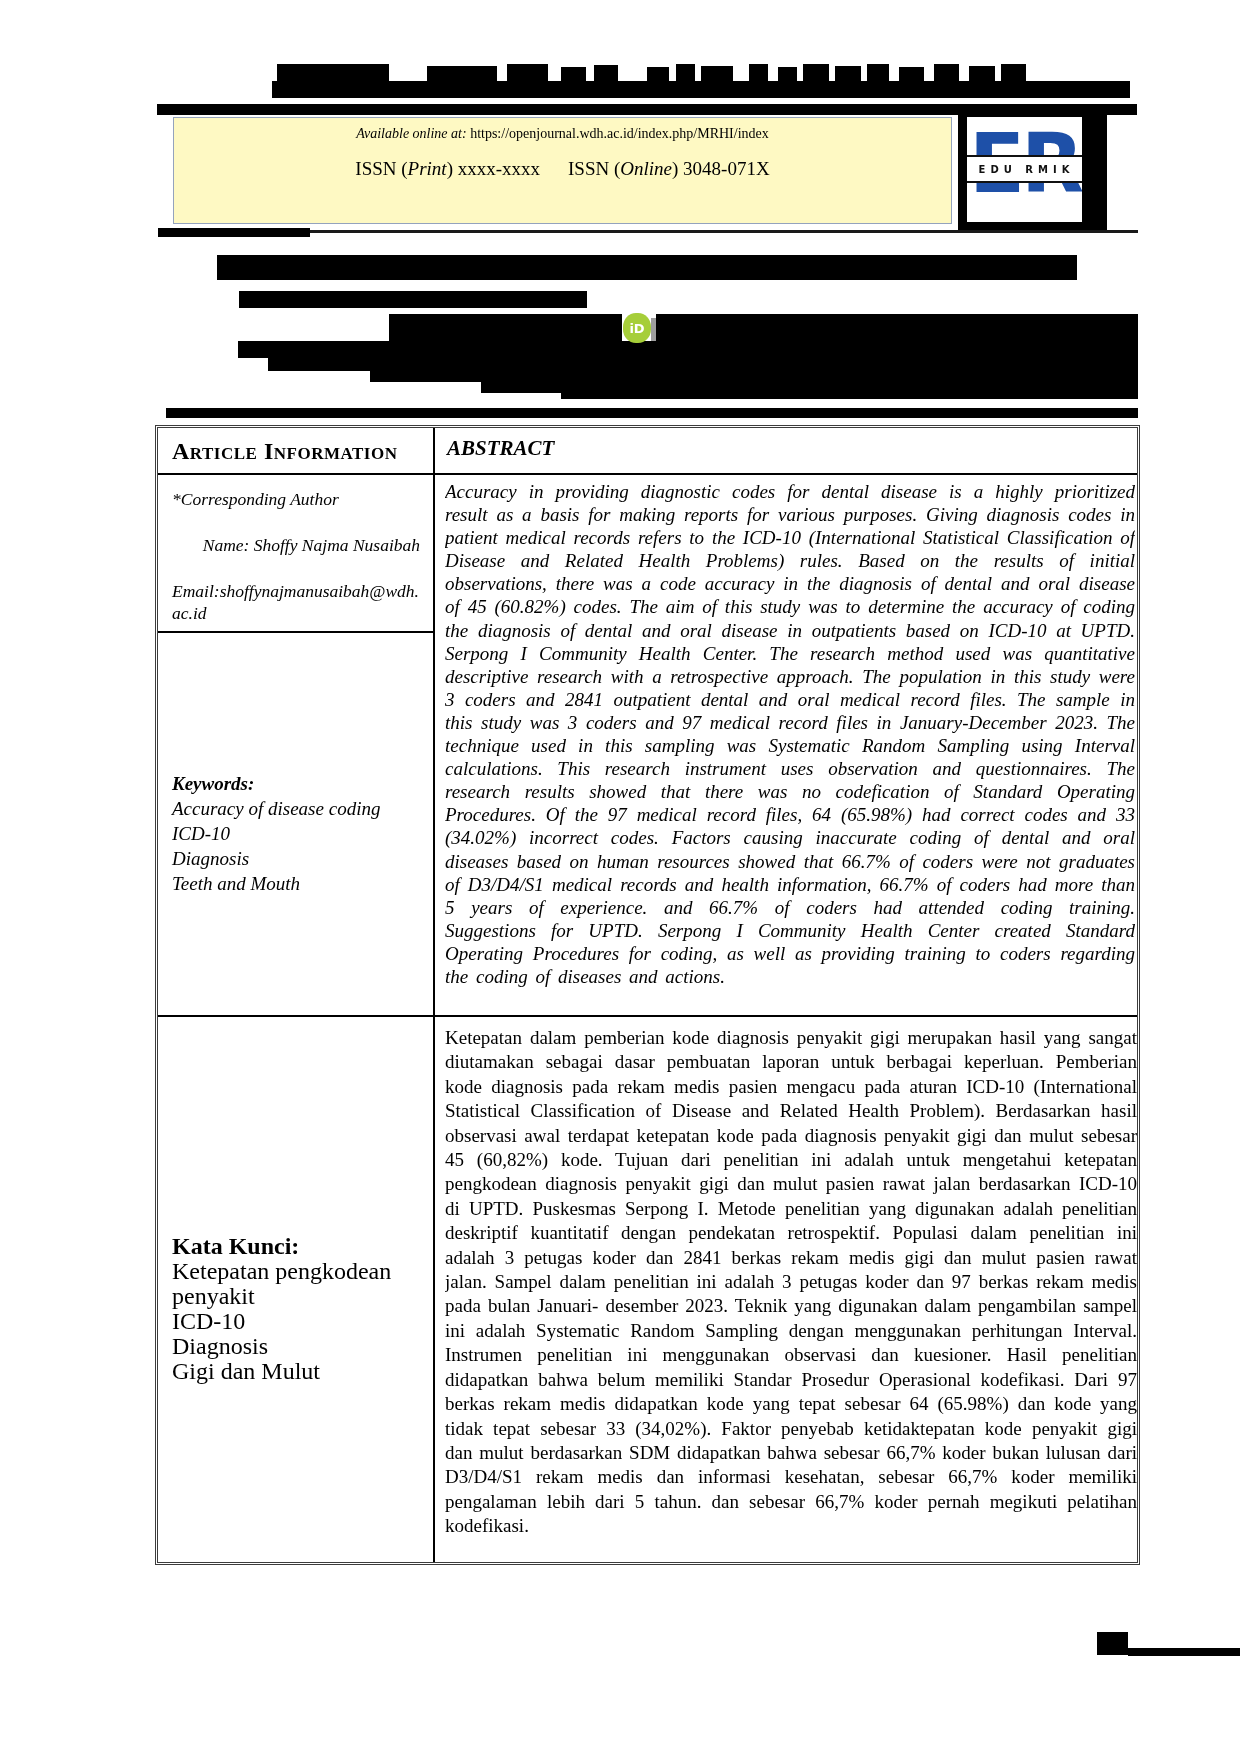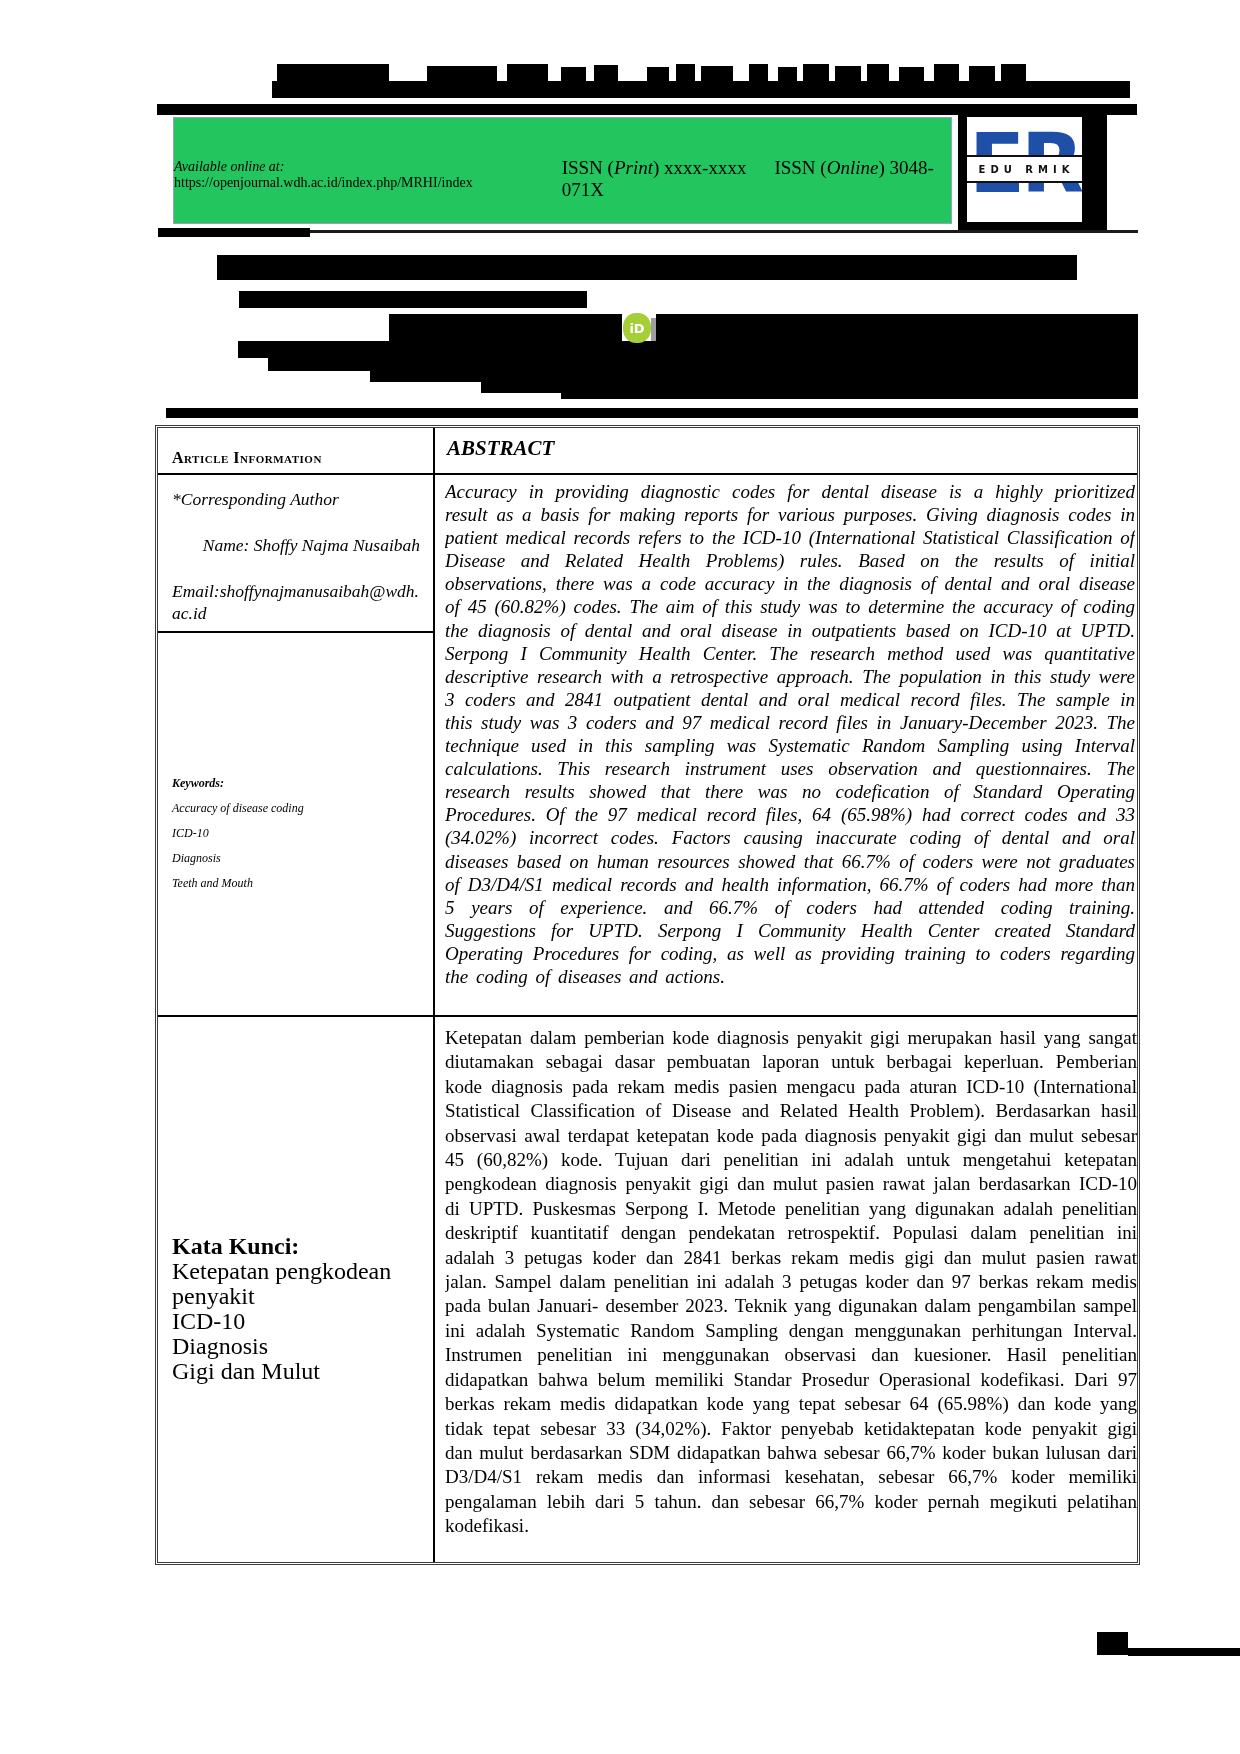--- a/index.html
+++ b/index.html
@@ -3,22 +3,22 @@
 <meta charset="utf-8">
 <style>
   html,body{margin:0;padding:0;background:#ffffff;}
   .page{position:relative;width:1240px;height:1754px;background:#ffffff;
         font-family:"Liberation Serif", serif;color:#000;overflow:hidden;}
   .redact{position:absolute;background:#000;}
   .redact-gray{position:absolute;background:#9e9e9e;}
 
   
   .jheader{position:absolute;left:173px;top:117px;width:779px;height:107px;
-           background:#22c55e;border:1px solid #94a3bd;box-sizing:border-box;
-           display:flex;align-items:center;justify-content:flex-end;}
+           background:#fef9c3;border:1px solid #94a3bd;box-sizing:border-box;
+           display:flex;flex-direction:column;align-items:center;}
   .avail-line{margin-top:8px;font-size:14px;}
   .avail-label{font-style:italic;}
   .avail-url{font-style:normal;}
   .title-line{margin-top:5px;white-space:nowrap;}
   .jabbrev{font-size:30px;font-weight:bold;letter-spacing:.5px;}
   .jtitle{font-size:25px;font-weight:bold;}
   .issn-line{margin-top:16px;font-size:19px;}
   .issn-it{font-style:italic;}
   .issn-gap{display:inline-block;width:28px;}
 
@@ -39,29 +39,29 @@
          border-radius:46%;display:flex;align-items:center;justify-content:center;z-index:3;}
   .orcid span{color:#fff;font-family:"DejaVu Sans", sans-serif;font-weight:bold;font-size:13px;}
 
   
   .ptable{position:absolute;left:155px;top:425px;width:985px;height:1140px;
           border:3px double #3c3c3c;box-sizing:border-box;background:#fff;}
   .vline{position:absolute;left:275px;top:0;width:2px;height:100%;background:#000;}
   .hline-head{position:absolute;left:0;top:45px;width:100%;height:2px;background:#000;}
   .hline-left{position:absolute;left:0;top:203px;width:277px;height:2px;background:#000;}
   .hline-mid{position:absolute;left:0;top:587px;width:100%;height:2px;background:#000;}
-  .col1-head{position:absolute;left:14px;top:21px;font-variant:small-caps;font-weight:bold;
-             font-size:16px;letter-spacing:.5px;}
+  .col1-head{position:absolute;left:14px;top:10px;font-variant:small-caps;font-weight:bold;
+             font-size:24px;letter-spacing:.5px;}
   .col2-head{position:absolute;left:289px;top:8px;font-weight:bold;font-style:italic;font-size:21px;}
   .ca-block{position:absolute;left:14px;top:60px;width:248px;font-style:italic;font-size:17.5px;line-height:22px;}
   .ca-block p{margin:0;}
   .ca-line1{margin-bottom:24px !important;}
   .ca-line2{margin-bottom:24px !important;text-align:right;}
   .ca-line3{overflow-wrap:anywhere;}
-  .kw-block{position:absolute;left:14px;top:343px;width:252px;font-size:12px;line-height:25px;}
+  .kw-block{position:absolute;left:14px;top:343px;width:252px;font-size:19px;line-height:25px;}
   .kw-title{font-weight:bold;font-style:italic;}
   .kw-item{font-style:italic;}
   .kk-block{position:absolute;left:14px;top:806px;width:252px;font-size:24px;line-height:25px;}
   .kk-title{font-weight:bold;}
   .abs-en{position:absolute;left:287px;top:52px;width:690px;height:533px;overflow:hidden;
           font-style:italic;font-size:19px;line-height:23.1px;text-align:justify;word-spacing:3px;}
   .abs-id{position:absolute;left:287px;top:598px;width:692px;height:536px;overflow:hidden;
           font-size:19px;line-height:24.4px;text-align:justify;word-spacing:2px;}
 </style>
 </head>

